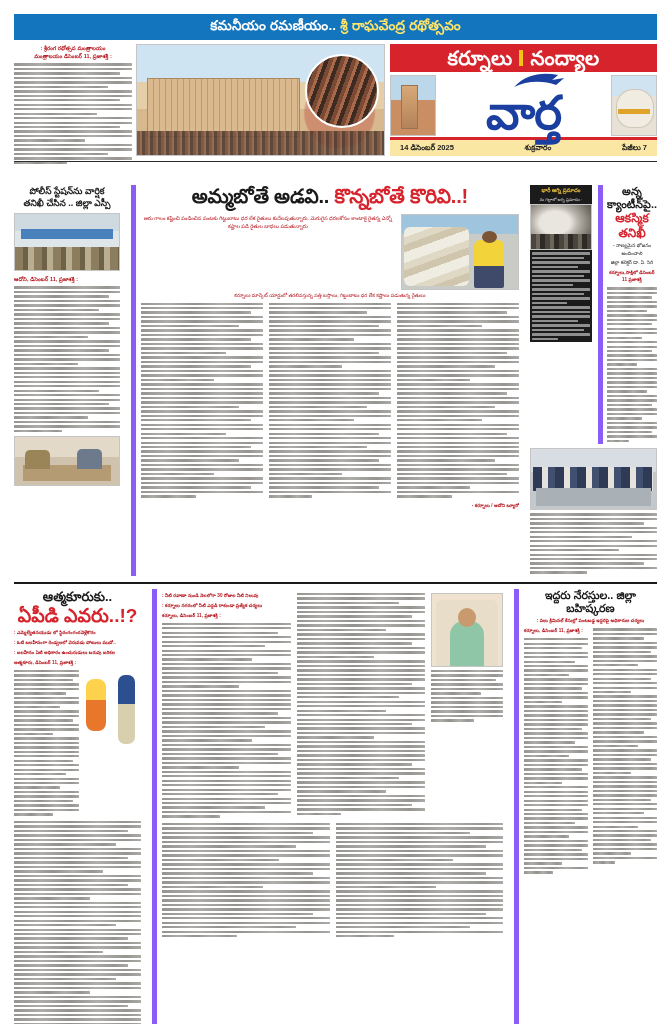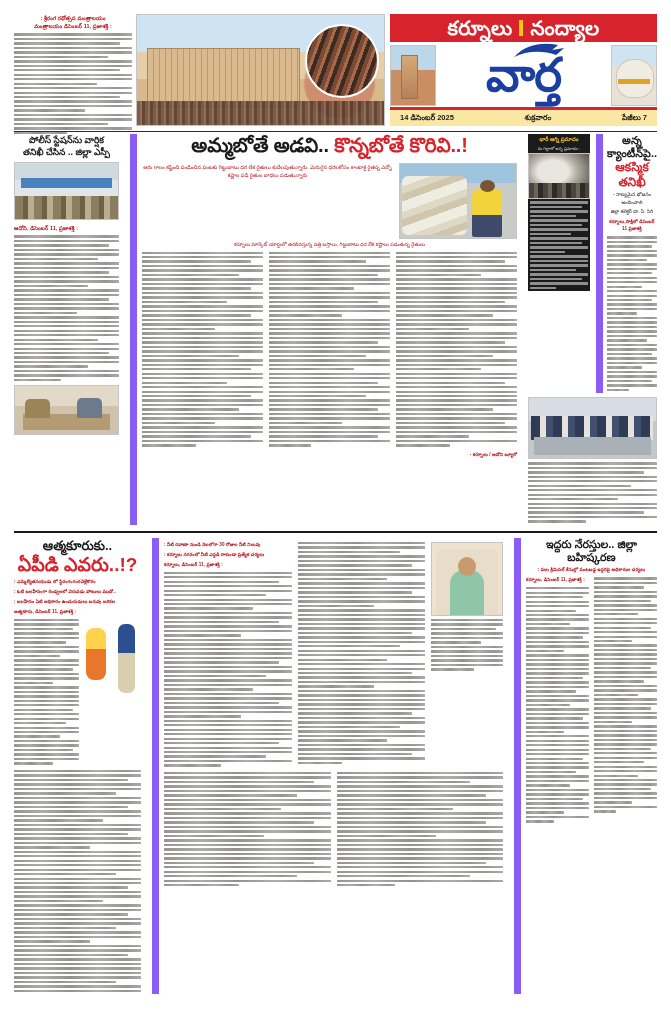--- a/index.html
+++ b/index.html
@@ -11,21 +11,21 @@
   }
   .page {
     position: relative;
     width: 671px; height: 1024px;
     background: #fff;
     padding: 14px 14px 6px 14px;
   }
 
   
   .rule { border-top: 1px solid #2b2b2b; width: 100%; }
-  .vrule { border-left: 7px solid #8b5cf6; }
+  .vrule { border-left: 5px solid #8b5cf6; }
 
   
   .txt { display: block; }
   .txt i {
     display: block;
     height: 3px;
     margin-bottom: 2.6px;
     background: linear-gradient(90deg,#6d6a66 0%,#8e8b86 22%,#696662 44%,#918e89 66%,#6e6b67 88%,#8b8883 100%);
     opacity: .72;
     border-radius: .5px;
@@ -120,38 +120,38 @@
     content:""; position:absolute; left:8%; top:22%; width:84%; height:62%;
     border-radius:44% 44% 40% 40%;
     background:#f0ece2; border:1px solid #cfc8b8;
   }
   .mast-pic-r:before{
     content:""; position:absolute; left:14%; top:56%; width:72%; height:9%;
     background:#e0a32a; z-index:2;
   }
   .mast-logo {
     flex: 1 1 auto; position: relative;
-    display:flex; align-items:center; justify-content:center;
+    display:flex; align-items:flex-end; justify-content:center;
   }
   .mast-logo .word {
     font-size: 47px; font-weight: bold; color: #1a3fa0;
     line-height: .95; letter-spacing: -1px;
   }
   .mast-logo .swoosh {
     position:absolute; top:-4px; left:50%; transform:translateX(-22%);
   }
   .mast-underline { height:2px; background:#d6232c; margin-top:1px; }
   .mast-datebar {
     height: 17px; background: #fbe7a4; border-top:1px solid #d6232c;
     display:flex; align-items:center; justify-content:space-between;
     padding: 0 10px; font-size: 7.5px; font-weight: bold; color:#1a1a1a;
   }
 
   
-  .sec1 { display:flex; gap:6px; margin-top:2px; }
+  .sec1 { display:flex; gap:6px; margin-top:23px; }
   .s1-c1 { width: 132px; }
   .s1-c2 { flex: 1 1 auto; }
   .s1-c3 { width: 143px; }
 
   .subhead {
     font-size: 9px; font-weight: bold; color:#1a1a1a;
     text-align:center; line-height:1.35;
   }
   .photo {
     border:1px solid #c5c5c5; position:relative; overflow:hidden;
@@ -223,20 +223,24 @@
   .sec-title.sm { font-size:11px; }
 
   .hr-dark { border-top:2px solid #1a1a1a; margin:6px 0 5px; }
   .lead { font-size:5.2px; color:#b4121a; text-align:center; line-height:1.6; }
 </style>
 </head>
 <body>
 
 <div class="page">
 
+  <div class="topbanner">
+    <span>కమనీయం రమణీయం..</span>
+    <span class="hl2">శ్రీ రాఘవేంద్ర రథోత్సవం</span>
+  </div>
 
   <div class="masthead-row">
 
     <div class="mast-left">
       <div class="mast-col-text">
         <div class="dateline" style="white-space:pre-line">: శ్రీరంగ రథోత్సవ మంత్రాలయం
 మంత్రాలయం డిసెంబర్ 11, ప్రజాశక్తి :</div>
         <div class="txt tiny">
           <i></i>
             <i></i>

